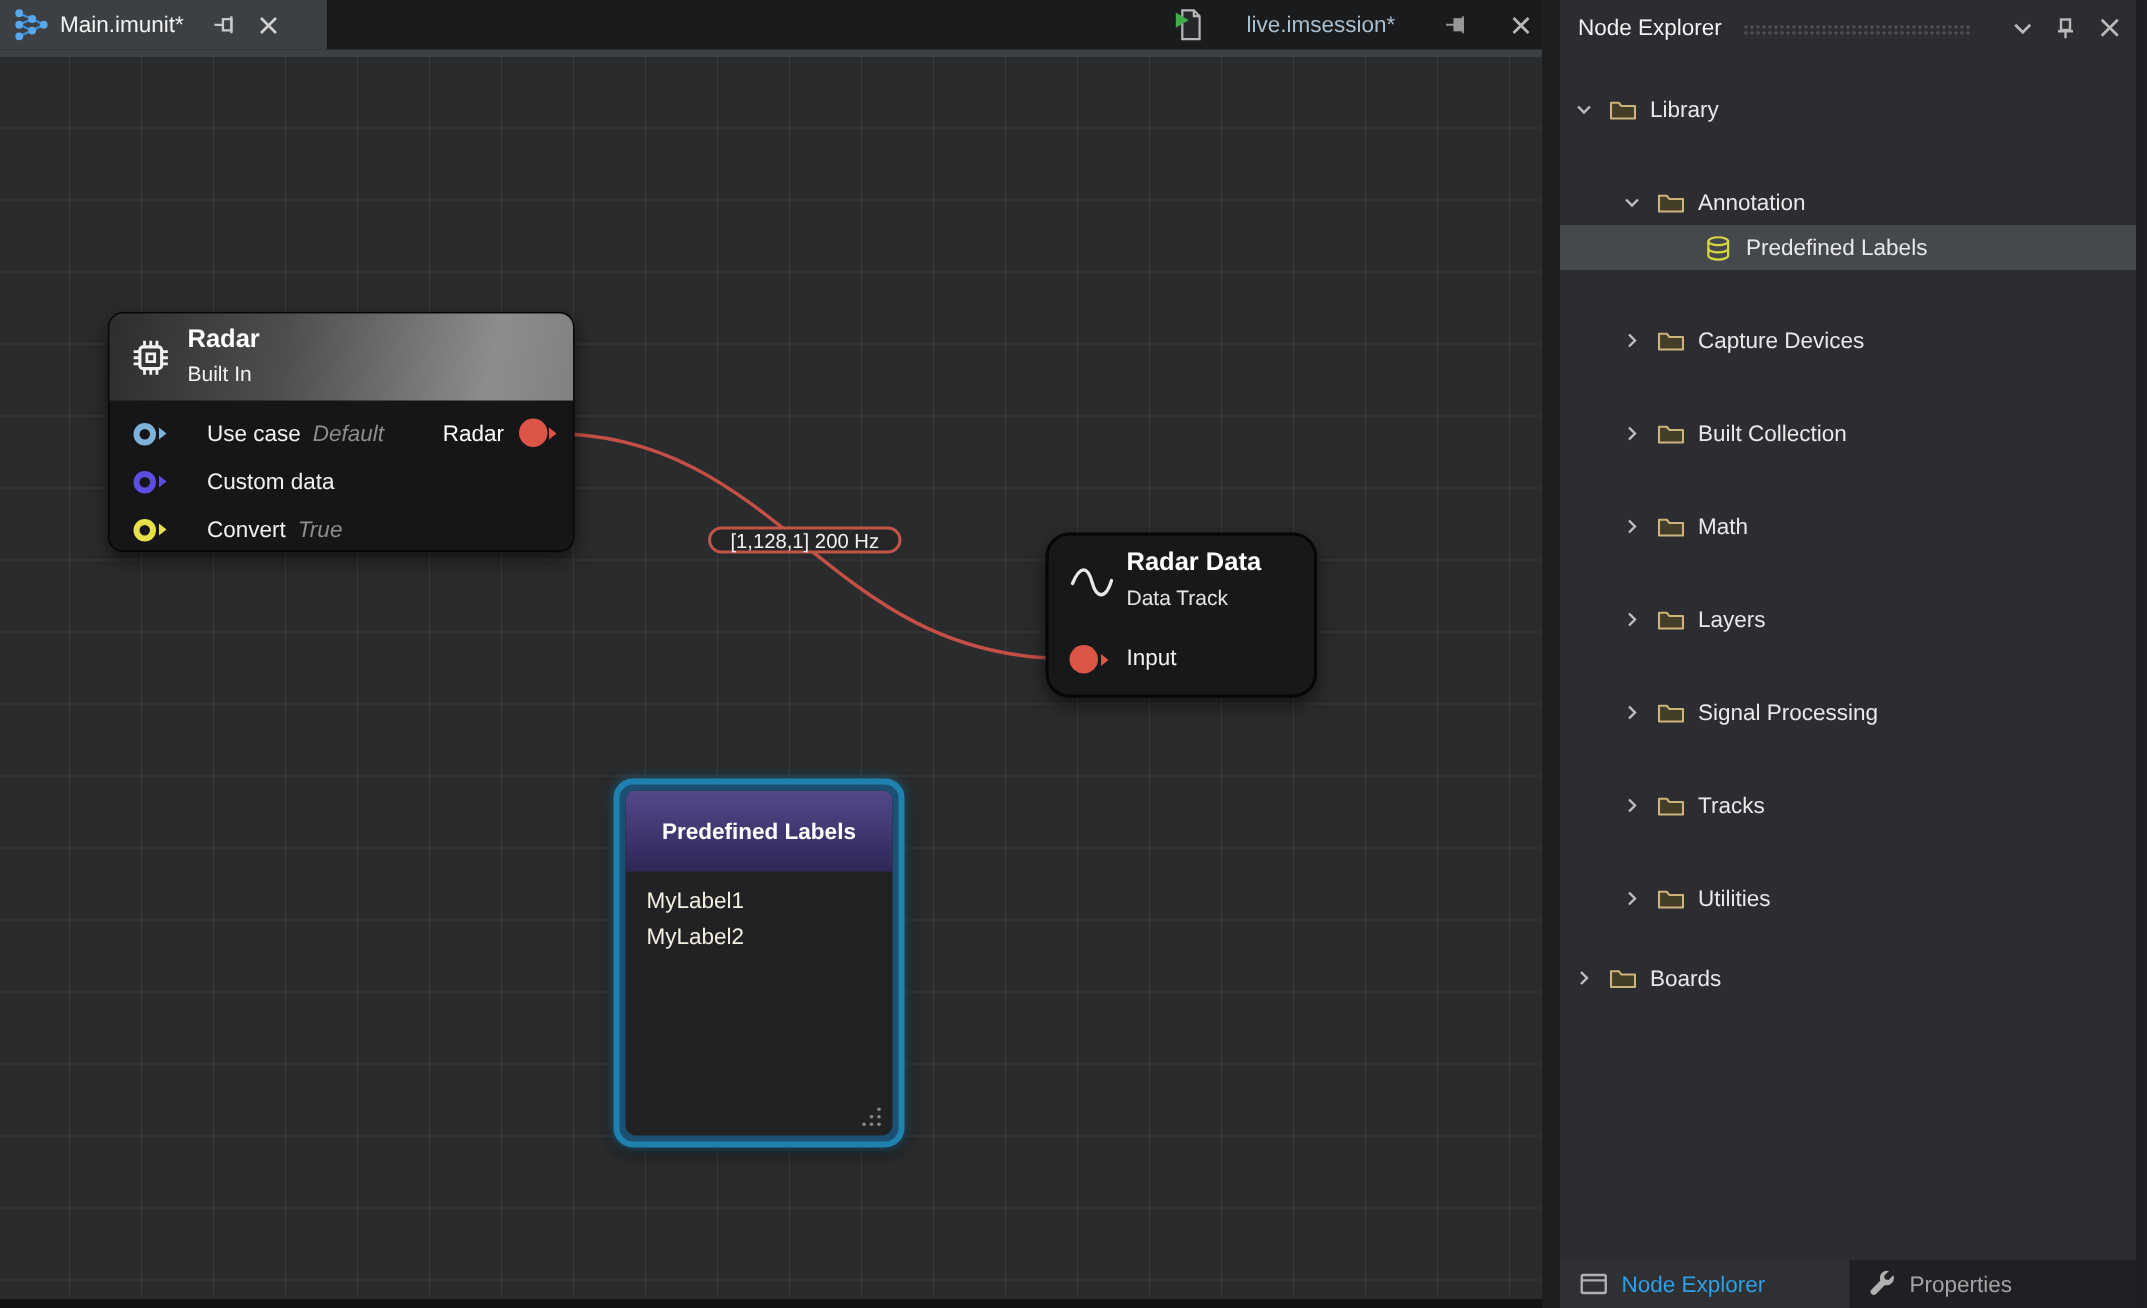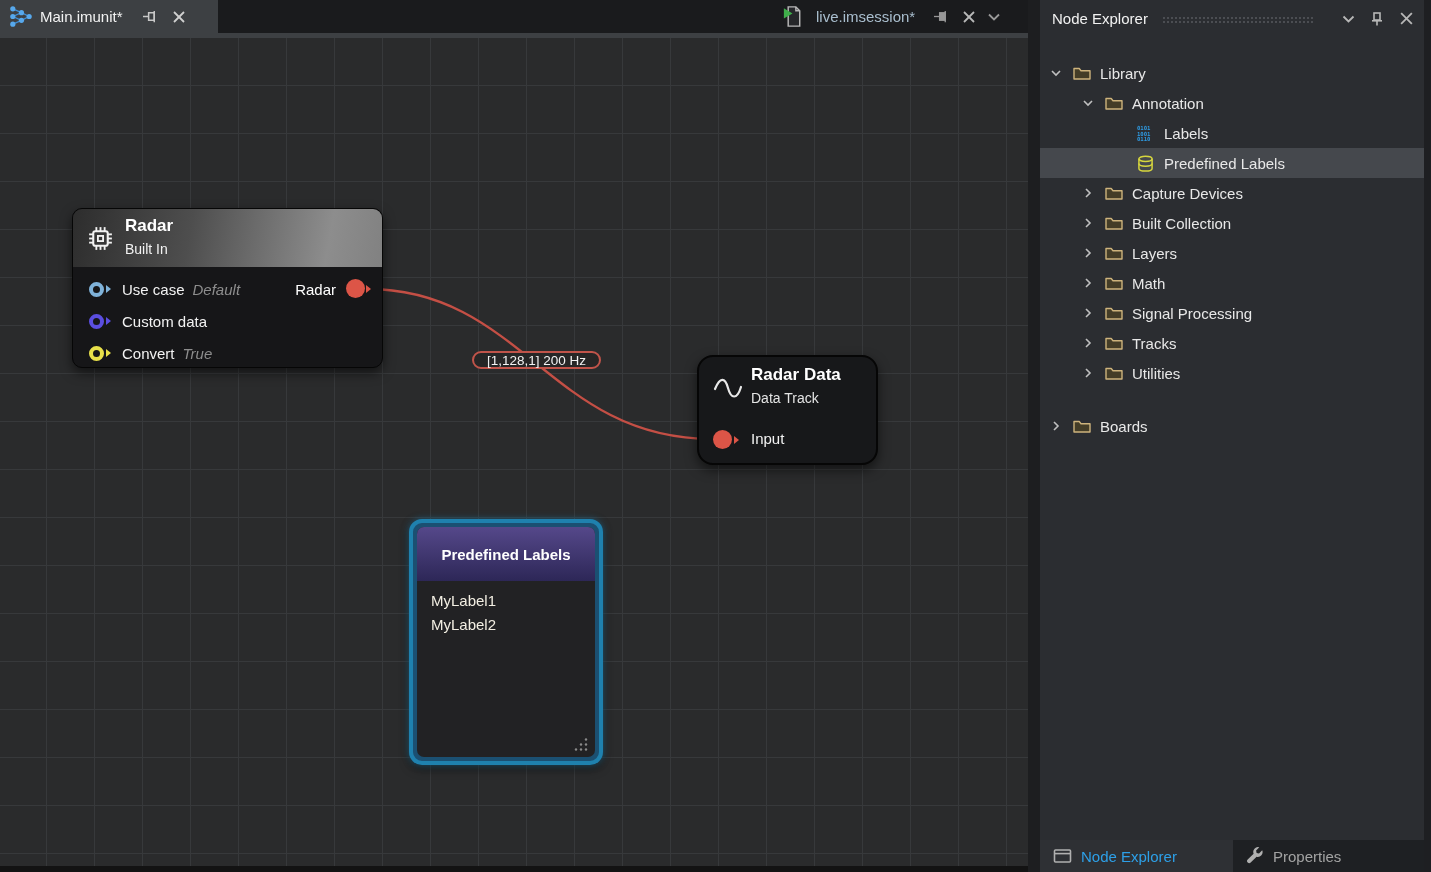--- a/index.html
+++ b/index.html
@@ -6,21 +6,21 @@
   html,body { width:1431px; height:872px; overflow:hidden; background:#1a1b1d;
               font-family:"Liberation Sans", sans-serif; }
   .abs { position:absolute; }
 
   
   #tabbar { left:0; top:0; width:1028px; height:33px; background:#1a1b1d; }
   #tab-main { left:0; top:0; width:218px; height:33px; background:#3d4043;
               display:flex; align-items:center; padding-left:8px; gap:7px; }
   #tab-main .title { color:#f2f2f2; font-size:15px; }
   #tabstrip { left:0; top:33px; width:1028px; height:5px; background:#3d4043; }
-  #session-group { left:782px; top:0; width:246px; height:33px; display:flex; align-items:center; gap:12px; }
+  #session-group { left:782px; top:0; width:246px; height:33px; display:flex; align-items:center; gap:27px; }
   #session-group .title { color:#a9bece; font-size:15px; }
   .icon-btn { display:inline-flex; align-items:center; justify-content:center; cursor:pointer; }
 
   
   #canvas { left:0; top:38px; width:1028px; height:828px;
     background-color:#2a2b2c;
     background-image:
       linear-gradient(to right, #37393b 1px, transparent 1px),
       linear-gradient(to bottom, #37393b 1px, transparent 1px);
     background-size:48px 48px, 48px 48px;
@@ -34,21 +34,21 @@
     background:#161618; border:1px solid #060606; box-shadow:0 5px 12px rgba(0,0,0,.55); }
   #node-radar .hdr { position:absolute; left:0; top:0; right:0; height:58px;
     border-radius:9px 9px 0 0;
     background:linear-gradient(100deg,#2d2d2d 0%,#4e4e4e 38%,#8d8d8d 82%,#818181 100%); }
   #node-radar .hdr .t { position:absolute; left:52px; top:7px; color:#ffffff; font-size:17px; font-weight:bold; }
   #node-radar .hdr .s { position:absolute; left:52px; top:32px; color:#f2f2f2; font-size:14px; }
   .port-row { position:absolute; left:0; right:0; height:26px; display:flex; align-items:center; }
   .ring { width:15px; height:15px; border-radius:50%; border:4px solid; margin-left:16px; }
   .tri { width:0; height:0; border-top:4px solid transparent; border-bottom:4px solid transparent;
          border-left:5px solid; margin-left:2px; }
-  .plabel { color:#f2f2f2; font-size:15px; margin-left:11px; }
+  .plabel { color:#f2f2f2; font-size:15px; margin-left:27px; }
   .pval { color:#8d8d8d; font-size:15px; font-style:italic; margin-left:8px; }
   .out-label { position:absolute; right:46px; color:#ffffff; font-size:15px; }
   .dot { width:19px; height:19px; border-radius:50%; background:#dc5547; }
   .dot-arrow { width:0; height:0; border-top:4px solid transparent; border-bottom:4px solid transparent;
                border-left:5px solid #dc5547; }
 
   
   #wire-pill { left:472px; top:313px; width:129px; height:18px; border:2px solid #c0544a;
     border-radius:14px; background:#262626; color:#f2f2f2; font-size:13.5px;
     display:flex; align-items:center; justify-content:center; }
@@ -83,21 +83,21 @@
   #panel-hdr .grip { flex:1; height:9px; margin:4px 14px 0 14px;
     background-image:radial-gradient(#4b4d52 1px, transparent 1.2px);
     background-size:4px 4px; }
   #panel-hdr .icon-btn { margin-left:14px; }
 
   #tree { position:absolute; left:0; top:35px; width:384px; }
   .trow { height:30px; display:flex; align-items:center; font-size:15px; color:#e8e8e8; cursor:default; }
   .trow .chev { width:14px; display:flex; justify-content:center; margin-right:9px; flex:none; }
   .trow .ticon { width:19px; display:flex; justify-content:center; margin-right:9px; flex:none; }
   .lvl0 { padding-left:9px;margin-top:23px; }
-  .lvl1 { padding-left:41px; }
+  .lvl1 { padding-left:41px;margin-top:32px; }
   .lvl2 { padding-left:96px; }
   .trow.selected { background:#45484d; }
 
   #panel-tabs { position:absolute; left:0; bottom:0; width:391px; height:32px; background:#1e2023;
     display:flex; align-items:stretch; }
   .ptab { display:flex; align-items:center; gap:9px; padding:0 16px 0 13px; font-size:15px; cursor:pointer; }
   .ptab.active { background:#2e3034; color:#2da0e8; width:193px; }
   .ptab.idle { color:#a3a3a3; }
 
   svg { display:block; }
@@ -318,32 +318,20 @@
           </svg>
       </span>
       <span class="ticon">
         <svg width="18" height="14" viewBox="0 0 18 14">
             <path d="M1 2.5 h5.2 l1.8 2.2 H17 V13 H1 Z" fill="#443d27" stroke="#cdb37c" stroke-width="1.4" stroke-linejoin="round"></path>
           </svg>
       </span>
       <span>Annotation</span>
     </div>
 
-    <div class="trow lvl2">
-      <span class="ticon">
-        <svg width="17" height="17" viewBox="0 0 17 17">
-          <g fill="#2e9ae2" font-family="DejaVu Sans Mono, monospace" font-size="5.6" font-weight="bold">
-            <text x="0" y="5">0101</text>
-              <text x="0" y="10.6">1001</text>
-              <text x="0" y="16.2">0110</text>
-          </g>
-        </svg>
-      </span>
-      <span>Labels</span>
-    </div>
 
     <div class="trow lvl2 selected">
       <span class="ticon">
         <svg width="17" height="17" viewBox="0 0 16 16" fill="none" stroke="#d6d63e" stroke-width="1.4">
           <ellipse cx="8" cy="3.6" rx="6.2" ry="2.5"></ellipse>
           <path d="M1.8 3.6 v9 c0 1.4 2.8 2.5 6.2 2.5 s6.2 -1.1 6.2 -2.5 v-9"></path>
           <path d="M1.8 8.1 c0 1.4 2.8 2.5 6.2 2.5 s6.2 -1.1 6.2 -2.5"></path>
         </svg>
       </span>
       <span>Predefined Labels</span>
@@ -382,35 +370,35 @@
       <span class="chev">
         <svg width="12" height="12" viewBox="0 0 12 12" fill="none" stroke="#c0c0c0" stroke-width="1.6">
             <polyline points="4,2 8,6 4,10"></polyline>
           </svg>
       </span>
       <span class="ticon">
         <svg width="18" height="14" viewBox="0 0 18 14">
             <path d="M1 2.5 h5.2 l1.8 2.2 H17 V13 H1 Z" fill="#443d27" stroke="#cdb37c" stroke-width="1.4" stroke-linejoin="round"></path>
           </svg>
       </span>
+      <span>Math</span>
+    </div>
+
+    <div class="trow lvl1">
+      <span class="chev">
+        <svg width="12" height="12" viewBox="0 0 12 12" fill="none" stroke="#c0c0c0" stroke-width="1.6">
+            <polyline points="4,2 8,6 4,10"></polyline>
+          </svg>
+      </span>
+      <span class="ticon">
+        <svg width="18" height="14" viewBox="0 0 18 14">
+            <path d="M1 2.5 h5.2 l1.8 2.2 H17 V13 H1 Z" fill="#443d27" stroke="#cdb37c" stroke-width="1.4" stroke-linejoin="round"></path>
+          </svg>
+      </span>
       <span>Layers</span>
-    </div>
-
-    <div class="trow lvl1">
-      <span class="chev">
-        <svg width="12" height="12" viewBox="0 0 12 12" fill="none" stroke="#c0c0c0" stroke-width="1.6">
-            <polyline points="4,2 8,6 4,10"></polyline>
-          </svg>
-      </span>
-      <span class="ticon">
-        <svg width="18" height="14" viewBox="0 0 18 14">
-            <path d="M1 2.5 h5.2 l1.8 2.2 H17 V13 H1 Z" fill="#443d27" stroke="#cdb37c" stroke-width="1.4" stroke-linejoin="round"></path>
-          </svg>
-      </span>
-      <span>Math</span>
     </div>
 
     <div class="trow lvl1">
       <span class="chev">
         <svg width="12" height="12" viewBox="0 0 12 12" fill="none" stroke="#c0c0c0" stroke-width="1.6">
             <polyline points="4,2 8,6 4,10"></polyline>
           </svg>
       </span>
       <span class="ticon">
         <svg width="18" height="14" viewBox="0 0 18 14">

